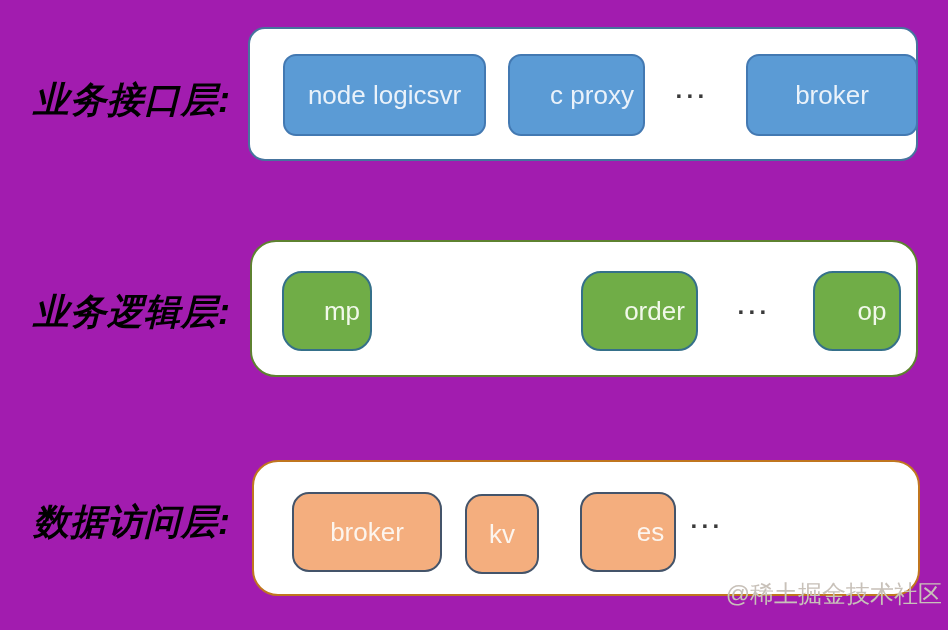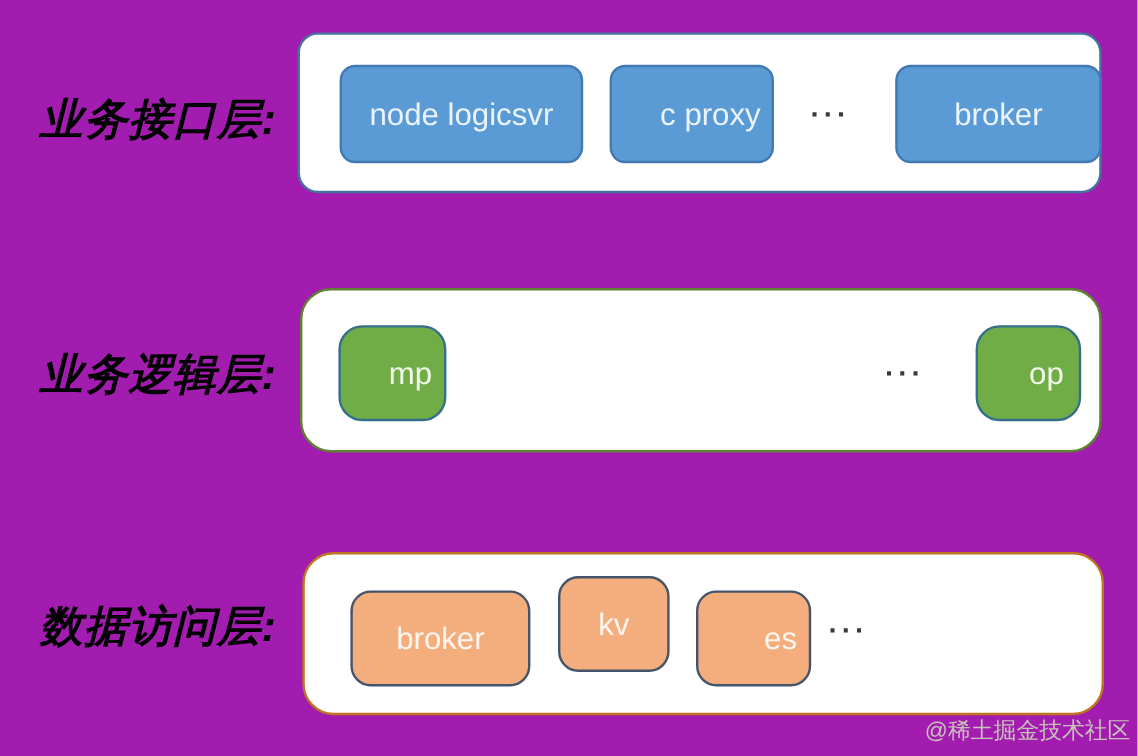--- a/index.html
+++ b/index.html
@@ -64,48 +64,49 @@
     width: 44px;
     text-align: center;
     font-size: 24px;
     font-weight: bold;
     color: #3A3A3A;
     letter-spacing: 3px;
   }
   .watermark {
     position: absolute;
     right: 6px;
-    bottom: 8px;
-    font-size: 19px;
+    bottom: 20px;
+    font-size: 24px;
     color: #C8C1B9;
     white-space: nowrap;
   }
 </style>
 </head>
 <body>
 
 <div id="canvas">
 
   <div class="layer-label" style="top:76px;">业务接口层:</div>
   <div class="container interface" style="left:248px; top:27px; width:670px; height:134px;border-radius:17px;">
     <div class="box blue" style="left:33px; top:25px; width:203px; height:82px;">node logicsvr</div>
     <div class="box blue" style="left:258px; top:25px; width:137px; height:82px;padding-left:31px;">c proxy</div>
     <div class="dots" style="left:420px; top:53px;">···</div>
     <div class="box blue" style="left:496px; top:25px; width:172px; height:82px;">broker</div>
   </div>
 
   <div class="layer-label" style="top:288px;">业务逻辑层:</div>
   <div class="container logic" style="left:250px; top:240px; width:668px; height:137px;">
     <div class="box green" style="left:30px; top:29px; width:90px; height:80px;">mp</div>
+    <div class="box green" style="left:329px; top:29px; width:117px; height:80px;">order</div>
     <div class="dots" style="left:480px; top:56px;">···</div>
     <div class="box green" style="left:561px; top:29px; width:88px; height:80px;">op</div>
   </div>
 
   <div class="layer-label" style="top:498px;">数据访问层:</div>
   <div class="container data" style="left:252px; top:460px; width:668px; height:136px;">
     <div class="box orange" style="left:38px; top:30px; width:150px; height:80px;">broker</div>
-    <div class="box orange" style="left:211px; top:18px; width:93px; height:80px;">kv</div>
+    <div class="box orange" style="left:211px; top:32px; width:74px; height:80px;">kv</div>
     <div class="box orange" style="left:326px; top:30px; width:96px; height:80px;padding-left:45px;">es</div>
     <div class="dots" style="left:431px; top:50px;">···</div>
   </div>
 
   <div class="watermark">@稀土掘金技术社区</div>
 </div>
 
 </body></html>

